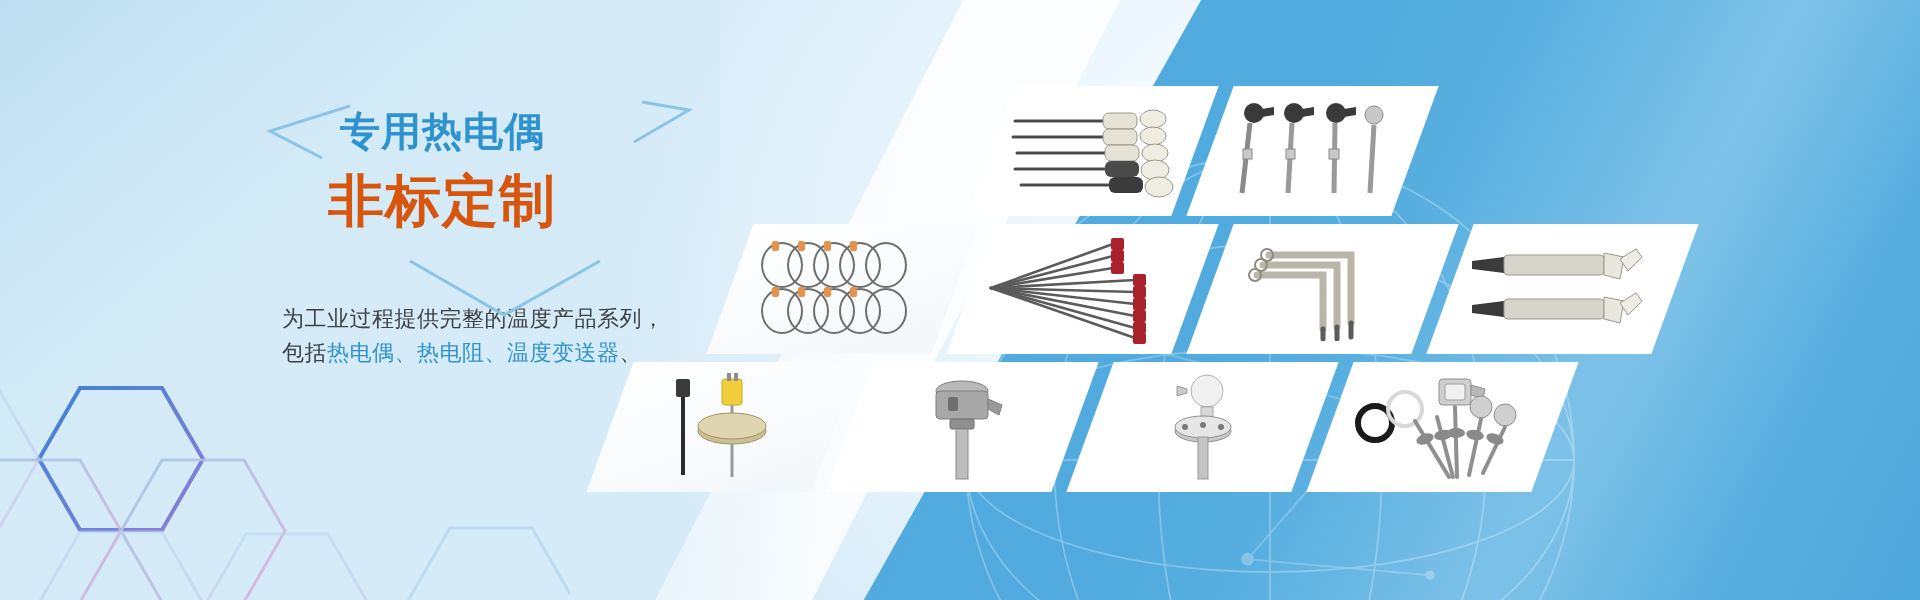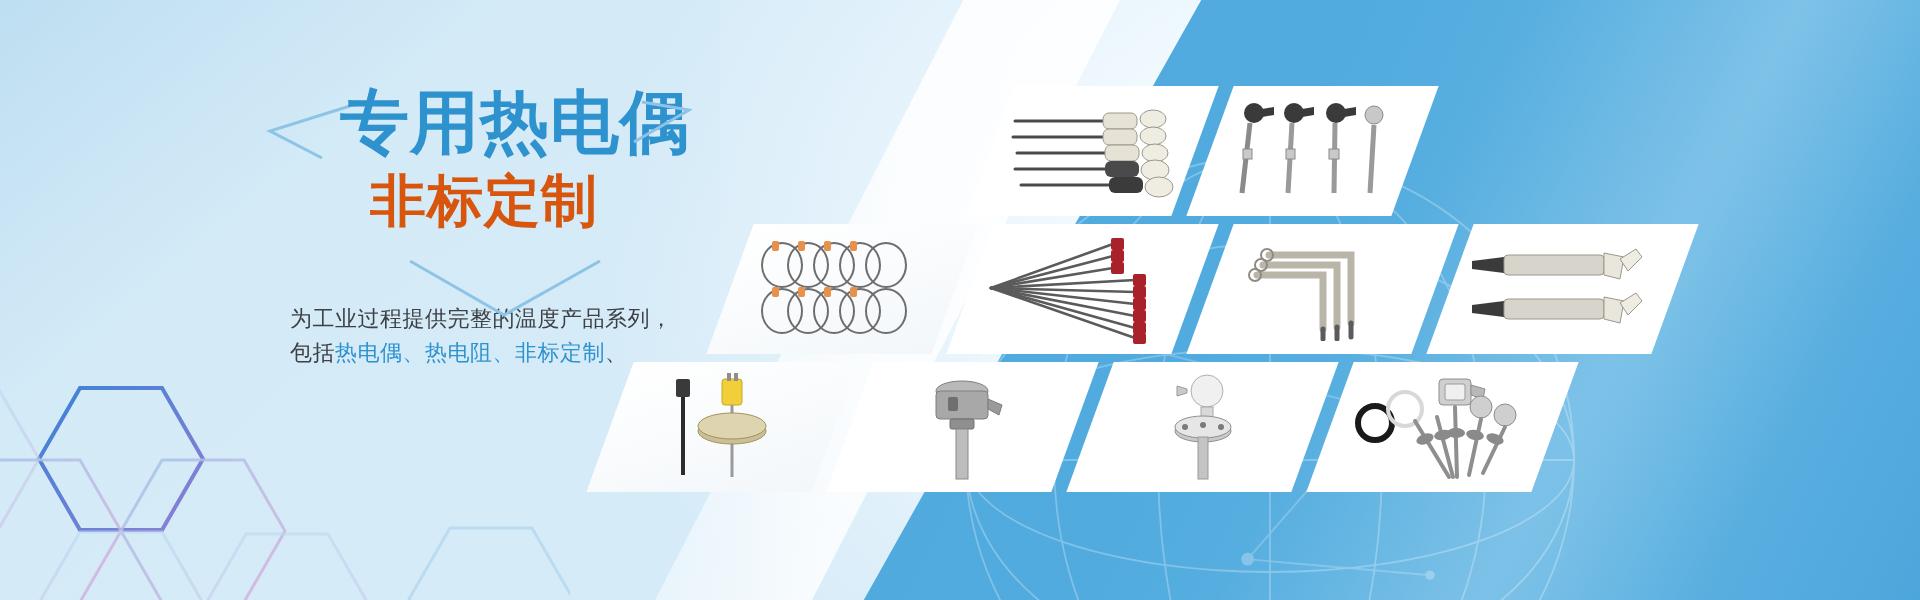--- a/index.html
+++ b/index.html
@@ -51,34 +51,34 @@
 
   
   .copy{position:absolute;left:264px;top:92px;width:470px;}
   .headline-row{position:relative;height:70px;}
   .h-mark-left{
     position:absolute;left:0;top:10px;width:88px;height:58px;
   }
   .h-mark-left svg,.h-mark-right svg,.h-mark-down svg{width:100%;height:100%;display:block;}
   .h-mark-right{position:absolute;left:368px;top:6px;width:60px;height:46px;}
   .title1{
-    position:absolute;left:76px;top:0;
-    font-size:69px;line-height:62px;font-weight:bold;color:#2e92cf;
+    position:absolute;left:76px;top:12px;
+    font-size:40px;line-height:62px;font-weight:bold;color:#2e92cf;
     letter-spacing:1px;white-space:nowrap;
-    font-family:Liberation Serif, serif;
+    font-family:Liberation Mono, monospace;
   }
   .title2{
-    margin-top:8px;margin-left:106px;
+    margin-top:8px;margin-left:64px;
     font-size:56px;line-height:62px;font-weight:bold;color:#d8550d;
     letter-spacing:1px;white-space:nowrap;font-family:Liberation Serif, serif;
   }
   .h-mark-down{position:absolute;left:140px;top:165px;width:200px;height:62px;}
 
   .subcopy{
-    margin-top:70px;margin-left:26px;
+    margin-top:70px;margin-left:18px;
     font-size:22px;line-height:34px;color:#3d4145;letter-spacing:.5px;
   }
   .subcopy .hl{color:#2e92cf;}
 
   
   .grid{position:absolute;left:620px;top:0;width:1300px;height:600px;}
   .cell{
     position:absolute;background:#ffffff;overflow:hidden;
     transform:skewX(-20deg);
     box-shadow:0 0 0 0 rgba(0,0,0,0);
@@ -169,21 +169,21 @@
     <div class="title2">非标定制</div>
 
     <span class="h-mark-down">
       <svg viewBox="0 0 200 62">
           <path d="M6 4 L100 58 L196 4" fill="none" stroke="#8dc4e6" stroke-width="3"></path>
         </svg>
     </span>
 
     <div class="subcopy">
       <div>为工业过程提供完整的温度产品系列，</div>
-      <div><span>包括</span><span class="hl">热电偶、热电阻、非标定制</span><span>、</span></div>
+      <div><span>包括</span><span class="hl">热电偶、热电阻、温度变送器</span><span>、</span></div>
     </div>
   </div>
 
   <div class="grid">
 
     <div class="cell r1" style="left:370px;width:205px;">
       <div class="cell-inner">
         <svg width="180" height="104" viewBox="0 0 180 104">
           <g stroke="#4a4a4a" stroke-width="3" stroke-linecap="round">
             <line x1="12" y1="22" x2="104" y2="22"></line>

